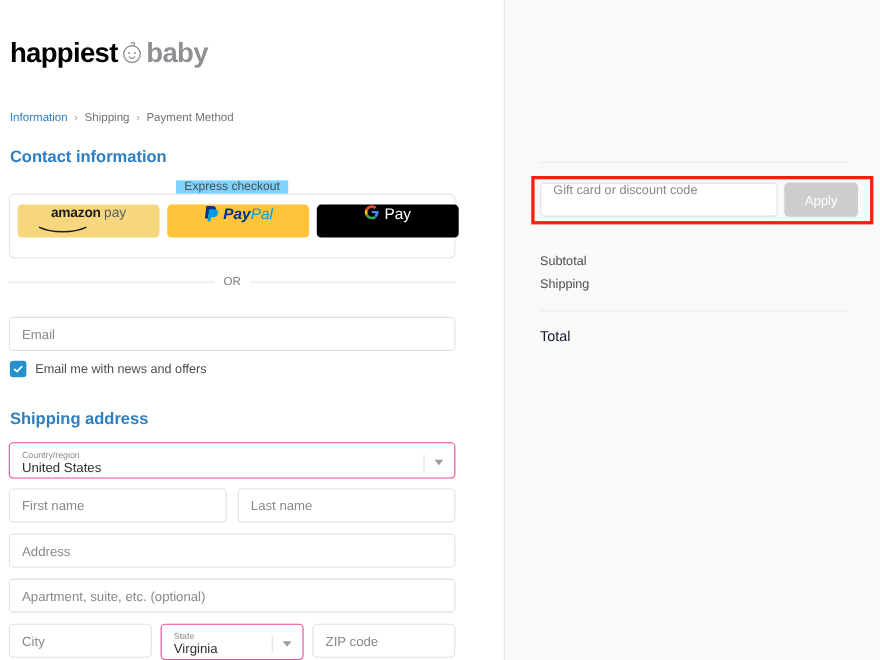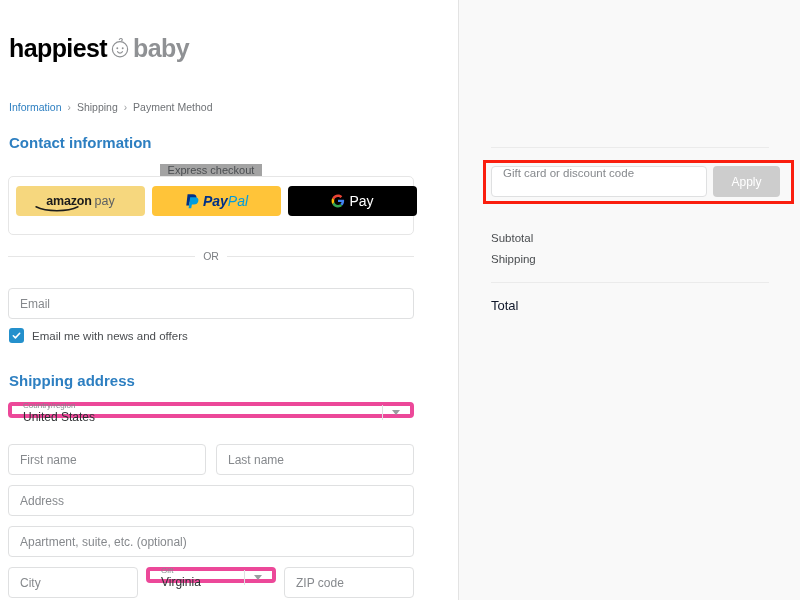--- a/index.html
+++ b/index.html
@@ -52,29 +52,29 @@
     position: absolute; left: 8px; top: 176px;
     width: 406px; height: 59px;
     border: 1px solid #e6e6e6; border-radius: 5px;
     background: #fff;
   }
   .express-label {
     position: absolute; left: 0; top: 164px; width: 422px;
     text-align: center; font-size: 11px; color: #4a4d50;
   }
   .express-label span {
-    background: #a3a3a3; padding: 0 8px; position: relative; z-index: 2;
+    background: #7dd3fc; padding: 0 8px; position: relative; z-index: 2;
   }
   .pay-row {
     position: absolute; left: 16px; top: 186px;
     display: flex; gap: 7px;
   }
   .pay-btn {
     width: 129px; height: 30px; border-radius: 4px;
-    display: flex; align-items: center; justify-content: center;
+    display: flex; justify-content: center;
     cursor: pointer; user-select: none;
   }
   .pay-amazon { background: #f6d77e; }
   .pay-amazon .az-top { font-size: 12.5px; font-weight: bold; color: #1c1c1c; letter-spacing: -0.2px; position: relative; }
   .pay-amazon .az-pay { font-size: 12.5px; color: #5d6063; margin-left: 3px; }
   .az-smile { position:absolute; left:0; bottom:-3px; width: 100%; height: 5px; }
   .pay-paypal { background: #ffc439; }
   .pp-mark { width: 15px; height: 16px; margin-right: 3px; }
   .pp-pay { font-size: 14px; font-weight: bold; font-style: italic; color: #003087; }
   .pp-pal { font-size: 14px; font-weight: normal; font-style: italic; color: #009cde; }
@@ -94,22 +94,22 @@
   .field {
     position: absolute;
     border: 1px solid #dfe0e1; border-radius: 4px;
     background: #fff; height: 31px;
     display: flex; align-items: center; padding: 0 11px;
     font-size: 12px; color: #6f7276;
   }
   .field-ph { color: #86898d; font-size: 12px; }
   .select-field {
     position: absolute;
-    border: 4px solid #ec4899; border-radius: 4px;
-    background: #fff; height: 16px;
+    border: 1px solid #ec4899; border-radius: 4px;
+    background: #fff; height: 33px;
     display: flex; align-items: center; padding: 4px 0 0 11px;
     cursor: pointer;
   }
   .select-inner { flex: 1; display: flex; flex-direction: column; justify-content: center; }
   .select-label { font-size: 8px; color: #86898d; line-height: 10px; }
   .select-value { font-size: 12px; color: #2d3032; line-height: 13px; }
   .select-divider { width: 1px; height: 15px; background: #dfe0e1; margin-right: 9px; }
   .caret {
     width: 0; height: 0; margin-right: 10px;
     border-left: 4.5px solid transparent;
@@ -290,21 +290,21 @@
     </div>
     <div class="field" id="apt-field">
       <span class="field-ph">Apartment, suite, etc. (optional)</span>
     </div>
     <div class="field" id="city-field">
       <span class="field-ph">City</span>
     </div>
 
     <div class="select-field" id="state-field">
       <div class="select-inner">
-        <span class="select-label">Gift</span>
+        <span class="select-label">State</span>
         <span class="select-value">Virginia</span>
       </div>
       <div class="select-divider"></div>
       <div class="caret"></div>
     </div>
 
     <div class="field" id="zip-field">
       <span class="field-ph">ZIP code</span>
     </div>
   </div>

